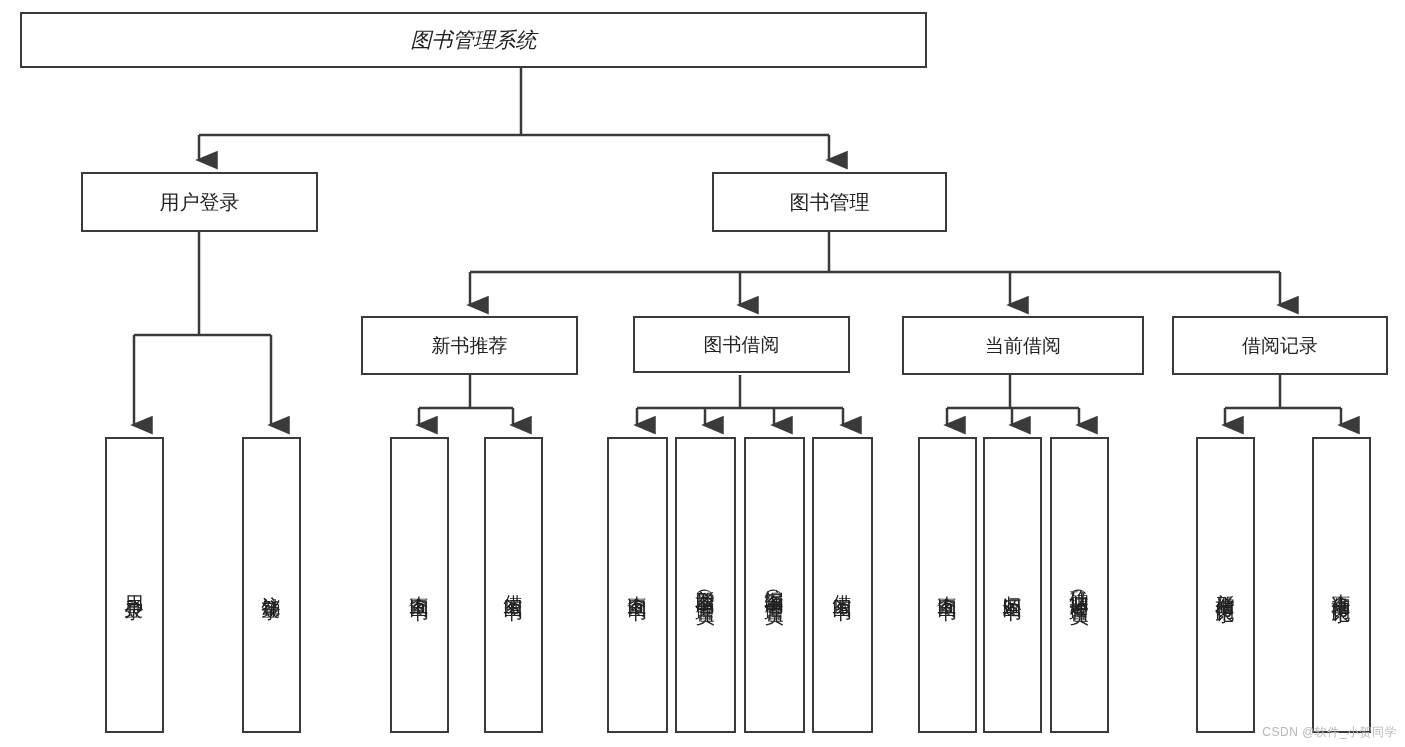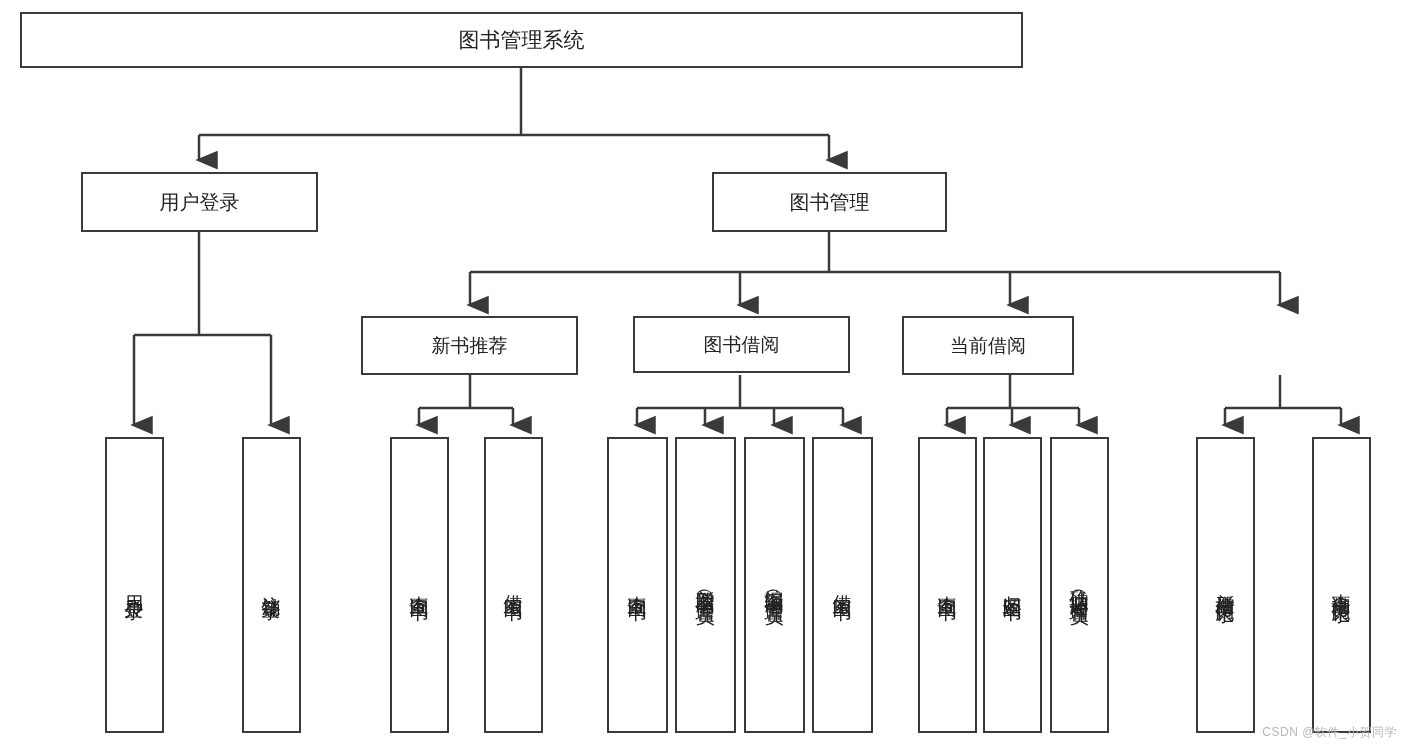--- a/index.html
+++ b/index.html
@@ -114,39 +114,42 @@
       <path d="M 1012 408 L 1012 425" marker-end="url(#arrow)"></path>
       <path d="M 1079 408 L 1079 425" marker-end="url(#arrow)"></path>
 
       <path d="M 1280 375 L 1280 408"></path>
       <path d="M 1225 408 L 1341 408"></path>
       <path d="M 1225 408 L 1225 425" marker-end="url(#arrow)"></path>
       <path d="M 1341 408 L 1341 425" marker-end="url(#arrow)"></path>
     </g>
   </svg>
 
-  <div class="node root" style="left:20px; top:12px; width:1003px; height:56px;">
+  <div class="node root" style="left:20px; top:12px; width:907px; height:56px;font-style:italic;">
     <span>图书管理系统</span>
   </div>
 
   <div class="node lvl1" style="left:81px; top:172px; width:237px; height:60px;">
     <span>用户登录</span>
   </div>
   <div class="node lvl1" style="left:712px; top:172px; width:235px; height:60px;font-family:Liberation Mono, monospace;">
     <span>图书管理</span>
   </div>
 
   <div class="node lvl2" style="left:361px; top:316px; width:217px; height:59px;">
     <span>新书推荐</span>
   </div>
   <div class="node lvl2" style="left:633px; top:316px; width:217px; height:57px;">
     <span>图书借阅</span>
   </div>
-  <div class="node lvl2" style="left:902px; top:316px; width:172px; height:59px;">
+  <div class="node lvl2" style="left:902px; top:316px; width:242px; height:59px;">
     <span>当前借阅</span>
+  </div>
+  <div class="node lvl2" style="left:1172px; top:316px; width:216px; height:59px;">
+    <span>借阅记录</span>
   </div>
 
   <div class="node leaf" style="left:105px; top:437px; width:59px; height:296px;">
     <span class="vtext">用户登录</span>
   </div>
   <div class="node leaf" style="left:242px; top:437px; width:59px; height:296px;">
     <span class="vtext">注销登录</span>
   </div>
 
   <div class="node leaf" style="left:390px; top:437px; width:59px; height:296px;">

